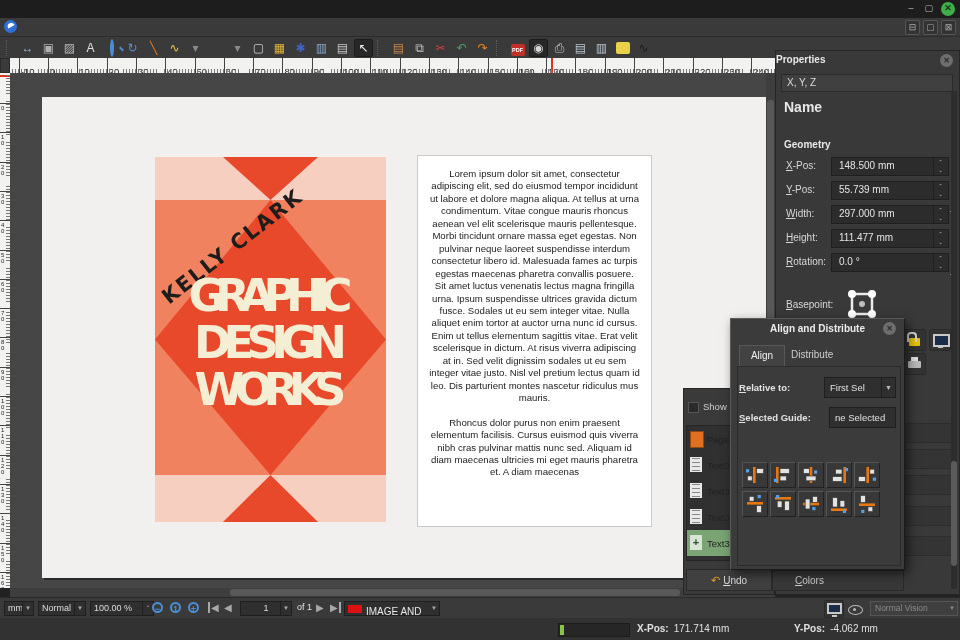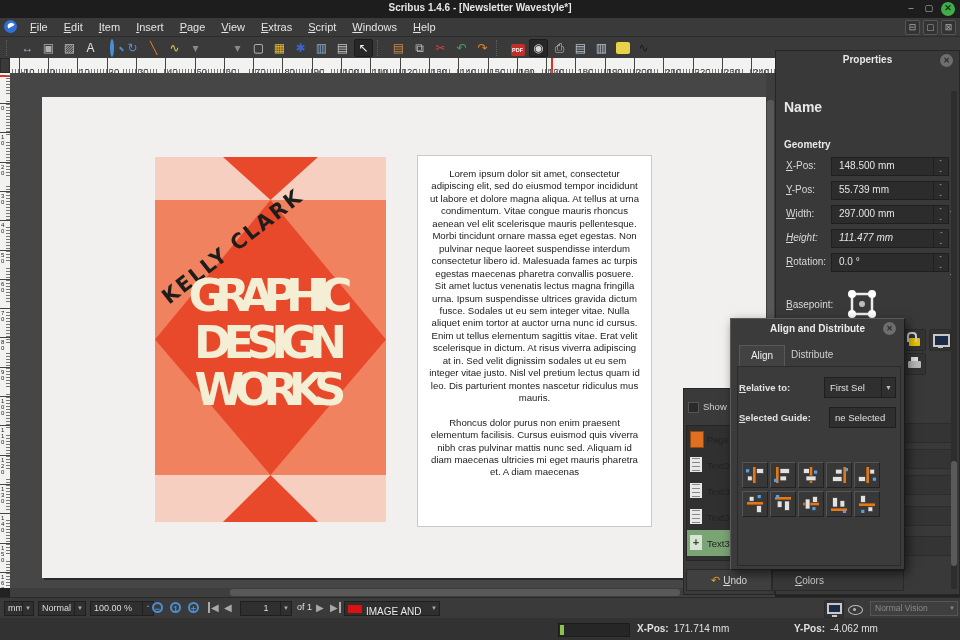--- a/index.html
+++ b/index.html
@@ -69,21 +69,21 @@
       font-size:9.6px;line-height:12.45px;text-align:center;color:#1c1c1c;}
   #textframe p{margin:0 0 12px;}
   .scroll-h{position:absolute;left:0;bottom:0;width:765px;height:9px;background:#3e3e3e;}
   .scroll-h .thumb{position:absolute;left:220px;width:450px;top:1px;height:7px;background:#585858;border-radius:3px;}
   .scroll-v{position:absolute;right:0;top:0;width:9px;height:515px;background:#3e3e3e;}
   .scroll-v .thumb{position:absolute;top:27px;height:320px;left:1px;width:7px;background:#585858;border-radius:3px;}
 
   
   #props{left:775px;top:50px;width:185px;height:545px;background:#393939;border:1px solid #262626;
       box-sizing:border-box;color:#dcdcdc;}
-  .pal-title{position:absolute;left:0;right:0;top:3px;text-align:center;font-size:10px;font-weight:bold;color:#e8e8e8;}
+  .pal-title{position:absolute;left:0;right:0;top:3px;font-size:10px;font-weight:bold;color:#e8e8e8;}
   .pal-close{position:absolute;top:3px;width:13px;height:13px;border-radius:50%;background:#6e6e6e;
       color:#2b2b2b;font-size:8px;line-height:13px;text-align:center;font-weight:bold;}
   #tab-xyz{position:absolute;left:5px;top:23px;width:172px;height:18px;background:#404040;
       border:1px solid #2a2a2a;box-sizing:border-box;font-size:10px;line-height:16px;padding-left:5px;}
   #name-label{position:absolute;left:8px;top:48px;font-size:14px;font-weight:bold;color:#e8e8e8;}
   #name-input{position:absolute;left:12px;top:61px;width:158px;height:18px;background:#2c2c2c;
       border:1px solid #1f1f1f;box-sizing:border-box;font-size:10px;line-height:16px;padding-left:6px;}
   #geom-label{position:absolute;left:8px;top:88px;font-size:10px;font-weight:bold;color:#e8e8e8;}
   .prow{position:absolute;left:0;width:185px;height:20px;}
   .prow .plab{position:absolute;left:10px;top:3px;font-size:10px;color:#d8d8d8;}
@@ -177,40 +177,27 @@
   #vision .chev{position:absolute;right:2px;top:0;font-size:6px;line-height:13px;color:#888;}
   #progress{position:absolute;left:558px;top:5px;width:70px;height:12px;background:#262626;border:1px solid #1c1c1c;}
   #progress .fill{position:absolute;left:1px;top:1px;bottom:1px;width:4px;background:#8bc34a;}
   .postext{position:absolute;top:5px;font-size:10px;color:#e0e0e0;}
   .poslab{font-weight:bold;margin-right:5px;}
 </style>
 </head>
 <body>
 
 <div id="titlebar" class="abs">
-  <span class="title">Scribus 1.4.6 - [Newsletter Wavestyle*]</span>
   <span class="winbtn" style="right:42px">–</span>
   <span class="winbtn" style="right:24px">▢</span>
   <span class="winbtn" id="btn-close" style="right:5px">✕</span>
 </div>
 
 <div id="menubar" class="abs">
   <span id="logo"></span>
-  <span id="menus">
-      <span class="menu-item mn">File</span>
-      <span class="menu-item mn">Edit</span>
-      <span class="menu-item mn">Item</span>
-      <span class="menu-item mn">Insert</span>
-      <span class="menu-item mn">Page</span>
-      <span class="menu-item mn">View</span>
-      <span class="menu-item mn">Extras</span>
-      <span class="menu-item mn">Script</span>
-      <span class="menu-item mn">Windows</span>
-      <span class="menu-item mn">Help</span>
-    </span>
   <span id="mdi">
       <span class="mdibtn">⊟</span>
       <span class="mdibtn">▢</span>
       <span class="mdibtn">⊠</span>
     </span>
 </div>
 
 <div id="toolbar" class="abs">
     <span class="tbsep"></span>
     <span class="tbi" style="color: rgb(157, 180, 208);">↔</span>
@@ -388,20 +375,21 @@
       <div class="thumb"></div>
     </div>
   <div class="scroll-h">
       <div class="thumb"></div>
     </div>
 </div>
 
 <div id="props" class="abs">
   <span class="pal-title">Properties</span>
   <span class="pal-close" style="right:6px">✕</span>
+  <div id="tab-xyz">X, Y, Z</div>
   <div id="name-label">Name</div>
   <div id="geom-label">Geometry</div>
   <div id="geomrows">
       <div class="prow" style="top: 106px;">
         <span class="plab mn">X-Pos:</span>
         <div class="spin">
           <span class="val">148.500 mm</span>
           <span class="arrows">⌃<br>⌄</span>
         </div>
       </div>
@@ -412,21 +400,21 @@
           <span class="arrows">⌃<br>⌄</span>
         </div>
       </div>
       <div class="prow" style="top: 154px;">
         <span class="plab mn">Width:</span>
         <div class="spin">
           <span class="val">297.000 mm</span>
           <span class="arrows">⌃<br>⌄</span>
         </div>
       </div>
-      <div class="prow" style="top: 178px; font-style: italic;">
+      <div class="prow" style="top: 178px;">
         <span class="plab mn">Height:</span>
         <div class="spin">
           <span class="val">111.477 mm</span>
           <span class="arrows">⌃<br>⌄</span>
         </div>
       </div>
       <div class="prow" style="top: 202px;">
         <span class="plab mn">Rotation:</span>
         <div class="spin">
           <span class="val">0.0 °</span>

